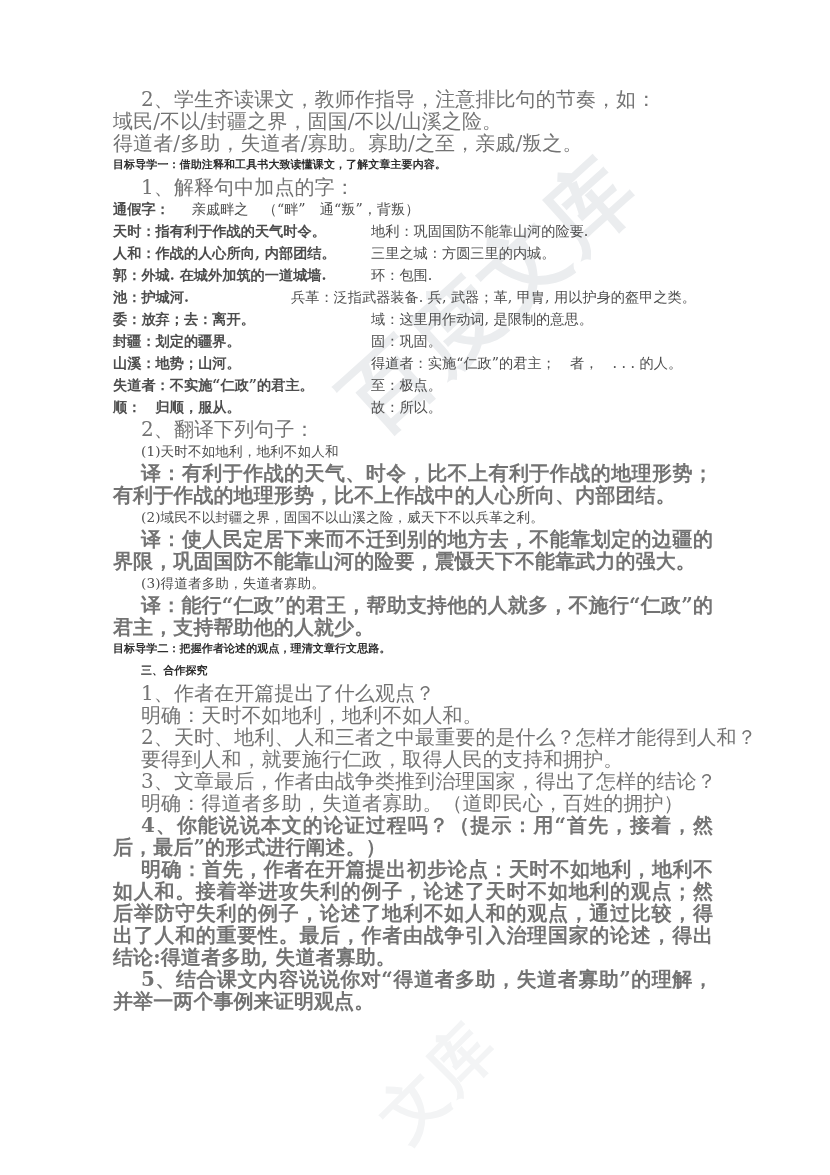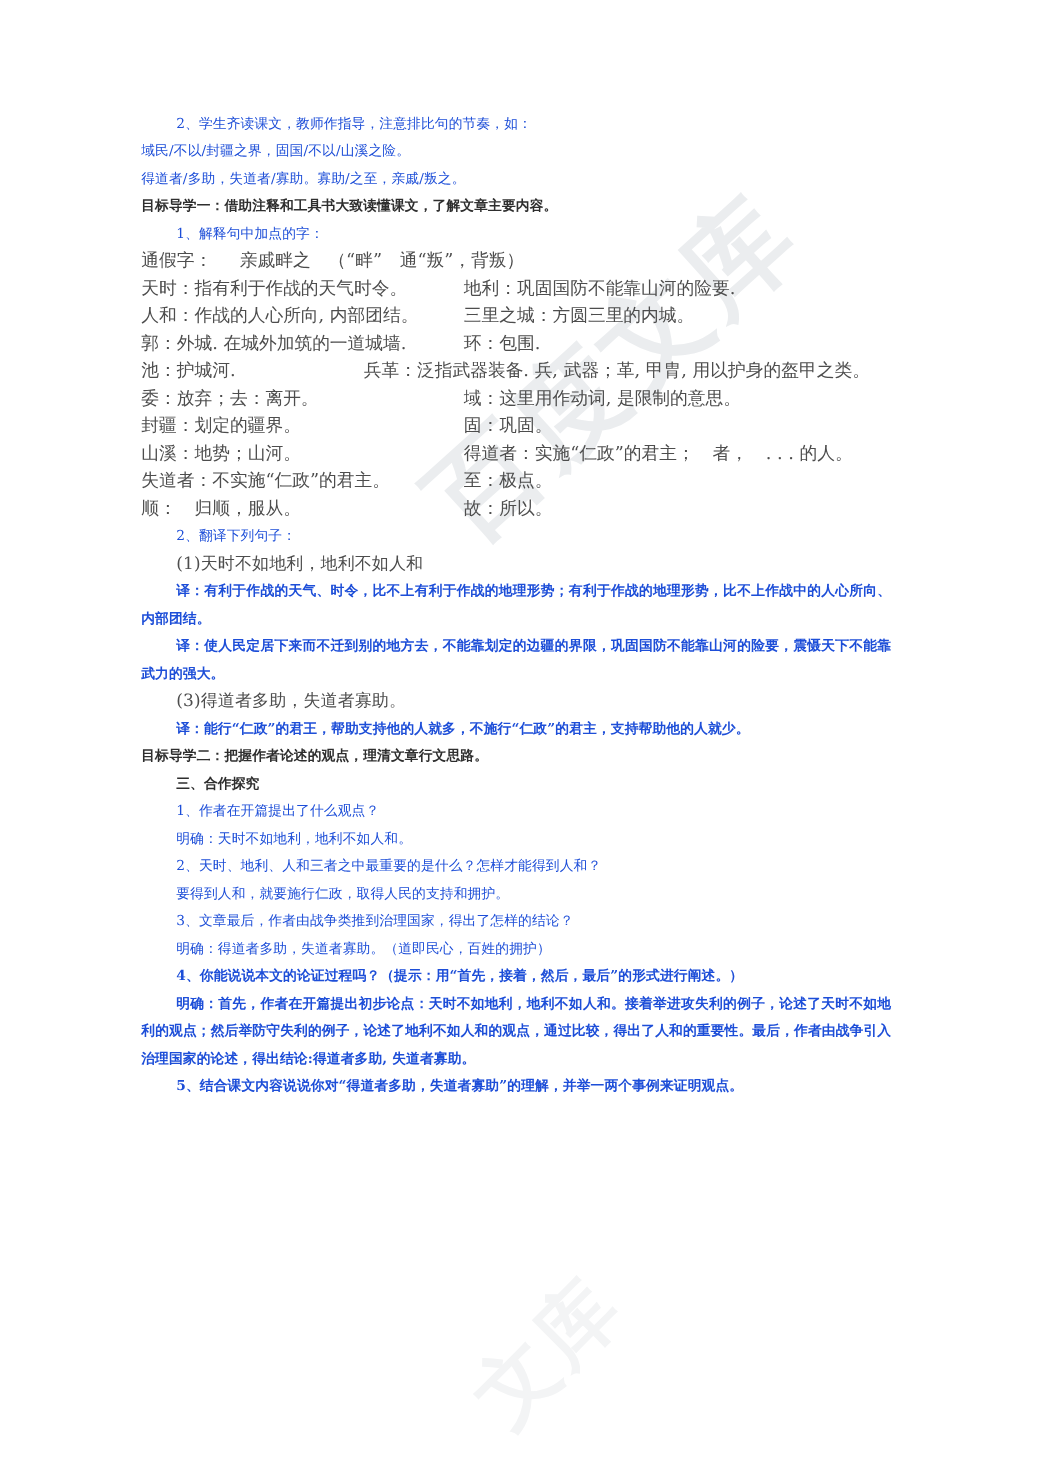--- a/index.html
+++ b/index.html
@@ -49,25 +49,25 @@
   
   .page {
     position: absolute;
     left: 113px;
     top: 88px;
     width: 600px;
     z-index: 2;
   }
 
   .ln {
-    font-size: 11px;
+    font-size: 20px;
     line-height: 22px;
     letter-spacing: 0.1px;
     white-space: nowrap;
-    color: #1d4ed8;
+    color: #737373;
   }
   .ln.wrap {
     white-space: normal;
     text-align: justify;
     text-justify: inter-ideograph;
     font-weight: bold;
   }
   .indent1 { text-indent: 28px; }
   .indent-hang {
     text-indent: 28px;
@@ -84,21 +84,21 @@
   }
 
   
   .gloss-row {
     display: flex;
     font-size: 14.2px;
     line-height: 22px;
     white-space: nowrap;
     color: #4d4d4d;
   }
-  .gloss-a { flex: 0 0 auto; }
+  .gloss-a { flex: 0 0 auto; font-weight: bold; }
   .gloss-b { flex: 0 0 auto; }
 </style>
 </head>
 <body>
 
 <div class="wm wm-mid">百度文库</div>
 <div class="wm wm-bottom">文库</div>
 
 <div class="page">
 
@@ -156,20 +156,21 @@
   <div class="gloss-row">
     <span class="gloss-a" style="width:258px">顺：　归顺，服从。</span>
     <span class="gloss-b">故：所以。</span>
   </div>
 
   <div class="ln indent1">2、翻译下列句子：</div>
 
   <div class="ln kai indent1">(1)天时不如地利，地利不如人和</div>
   <div class="ln wrap indent-hang">译：有利于作战的天气、时令，比不上有利于作战的地理形势；有利于作战的地理形势，比不上作战中的人心所向、内部团结。</div>
 
+  <div class="ln kai indent1">(2)域民不以封疆之界，固国不以山溪之险，威天下不以兵革之利。</div>
   <div class="ln wrap indent-hang">译：使人民定居下来而不迁到别的地方去，不能靠划定的边疆的界限，巩固国防不能靠山河的险要，震慑天下不能靠武力的强大。</div>
 
   <div class="ln kai indent1">(3)得道者多助，失道者寡助。</div>
   <div class="ln wrap indent-hang">译：能行“仁政”的君王，帮助支持他的人就多，不施行“仁政”的君主，支持帮助他的人就少。</div>
 
   <div class="ln bold">目标导学二：把握作者论述的观点，理清文章行文思路。</div>
   <div class="ln bold indent1">三、合作探究</div>
 
   <div class="ln indent1">1、作者在开篇提出了什么观点？</div>
   <div class="ln indent1">明确：天时不如地利，地利不如人和。</div>

